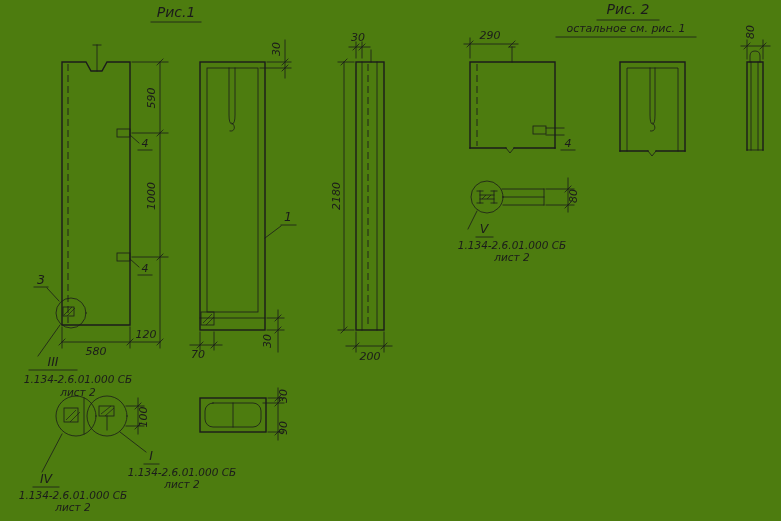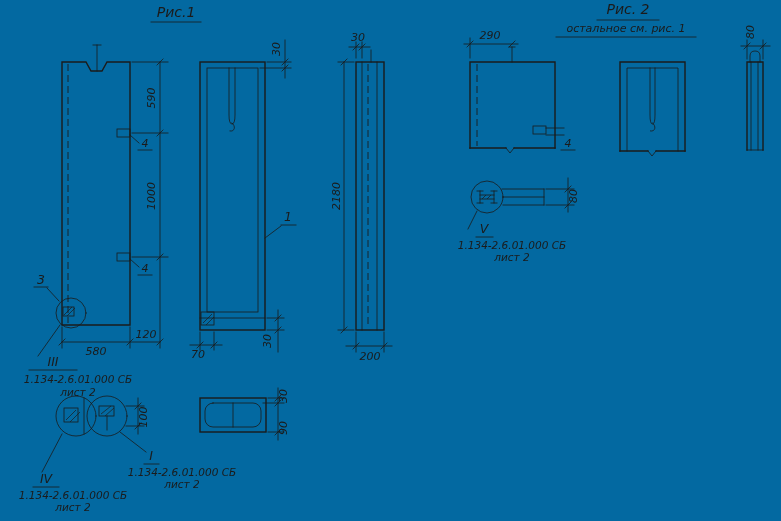--- a/index.html
+++ b/index.html
@@ -1,19 +1,19 @@
 <!DOCTYPE html>
 <html><head>
 <meta charset="utf-8">
 <style>
   html,body { margin:0; padding:0; background:#e8e8e4; }
   .sheet {
     position:relative;
     width:781px; height:521px;
-    background:#0369a1;
+    background:#4d7c0f;
     overflow:hidden;
     font-family:"DejaVu Sans", sans-serif;
   }
   svg { display:block; }
   svg text {
     font-family:"DejaVu Sans", sans-serif;
     font-style:italic;
     fill:#1b1b1b;
   }
   .t10 { font-size:10.5px; }

